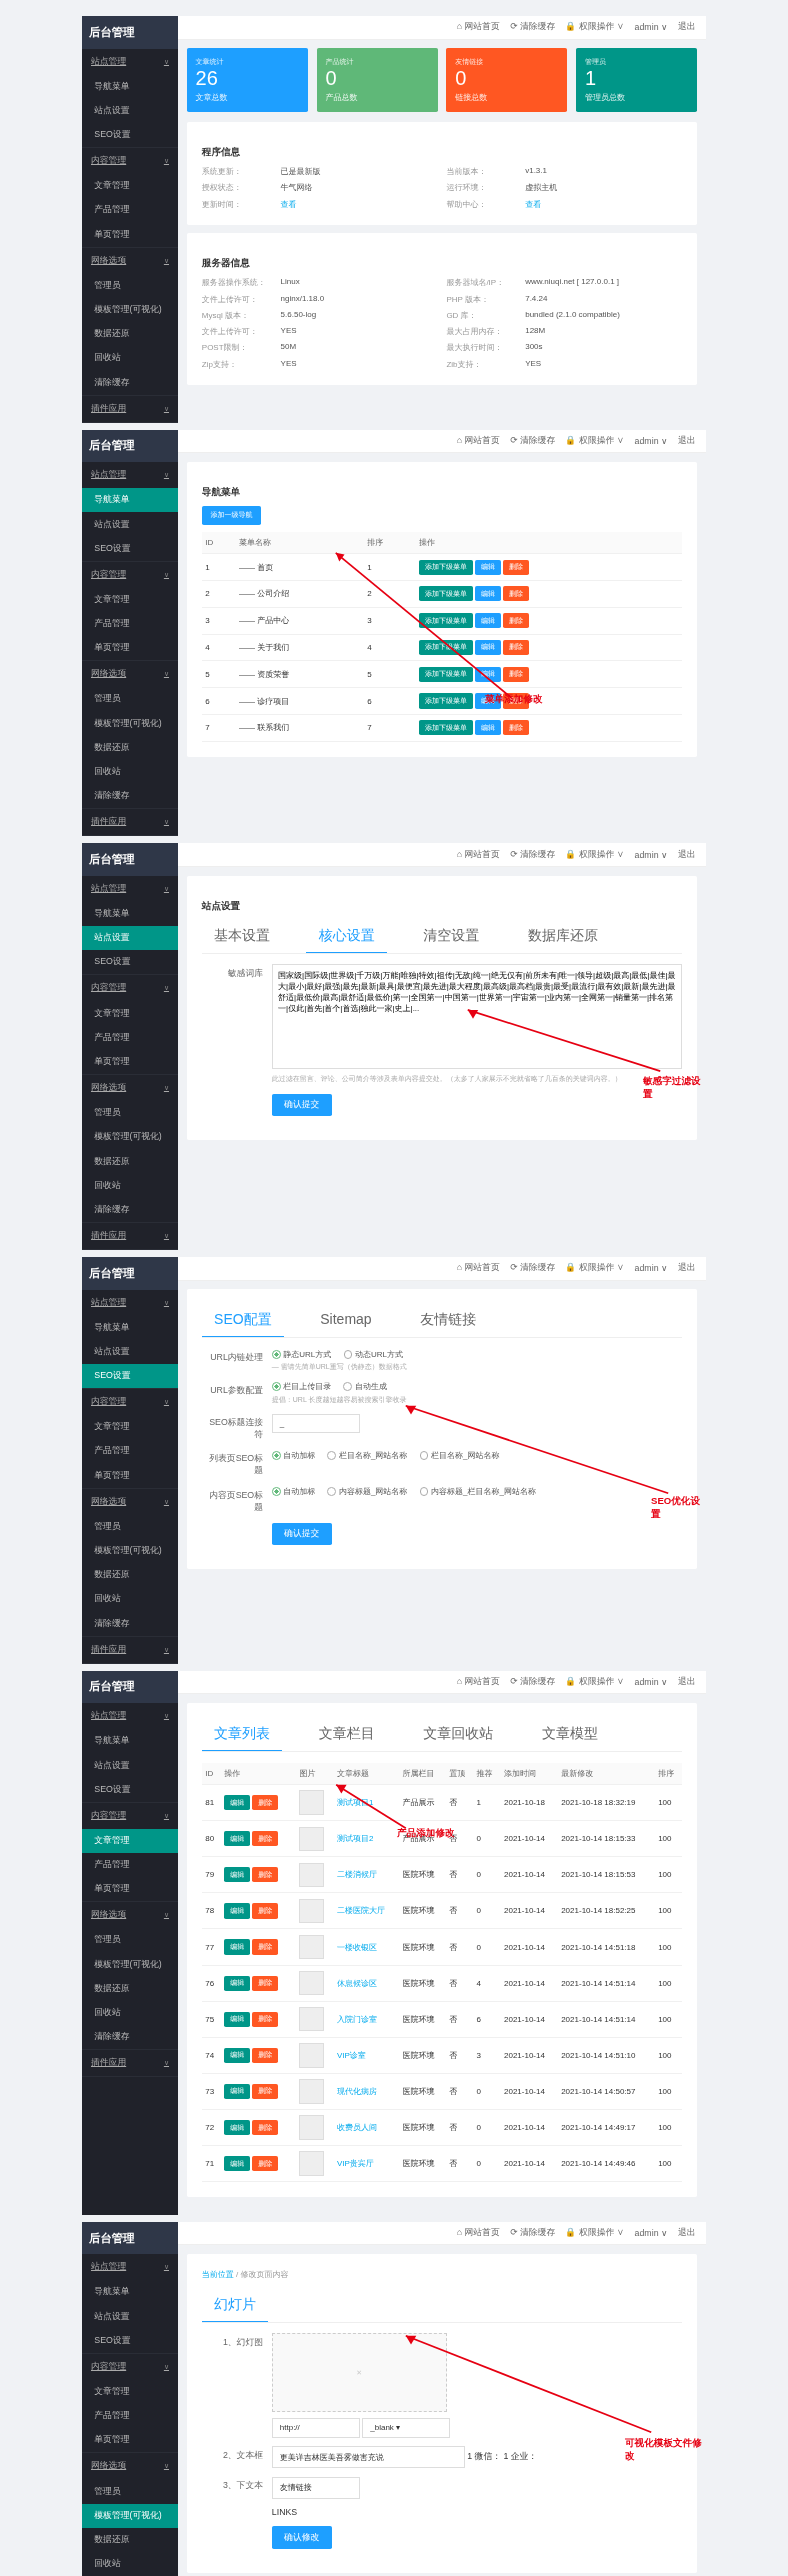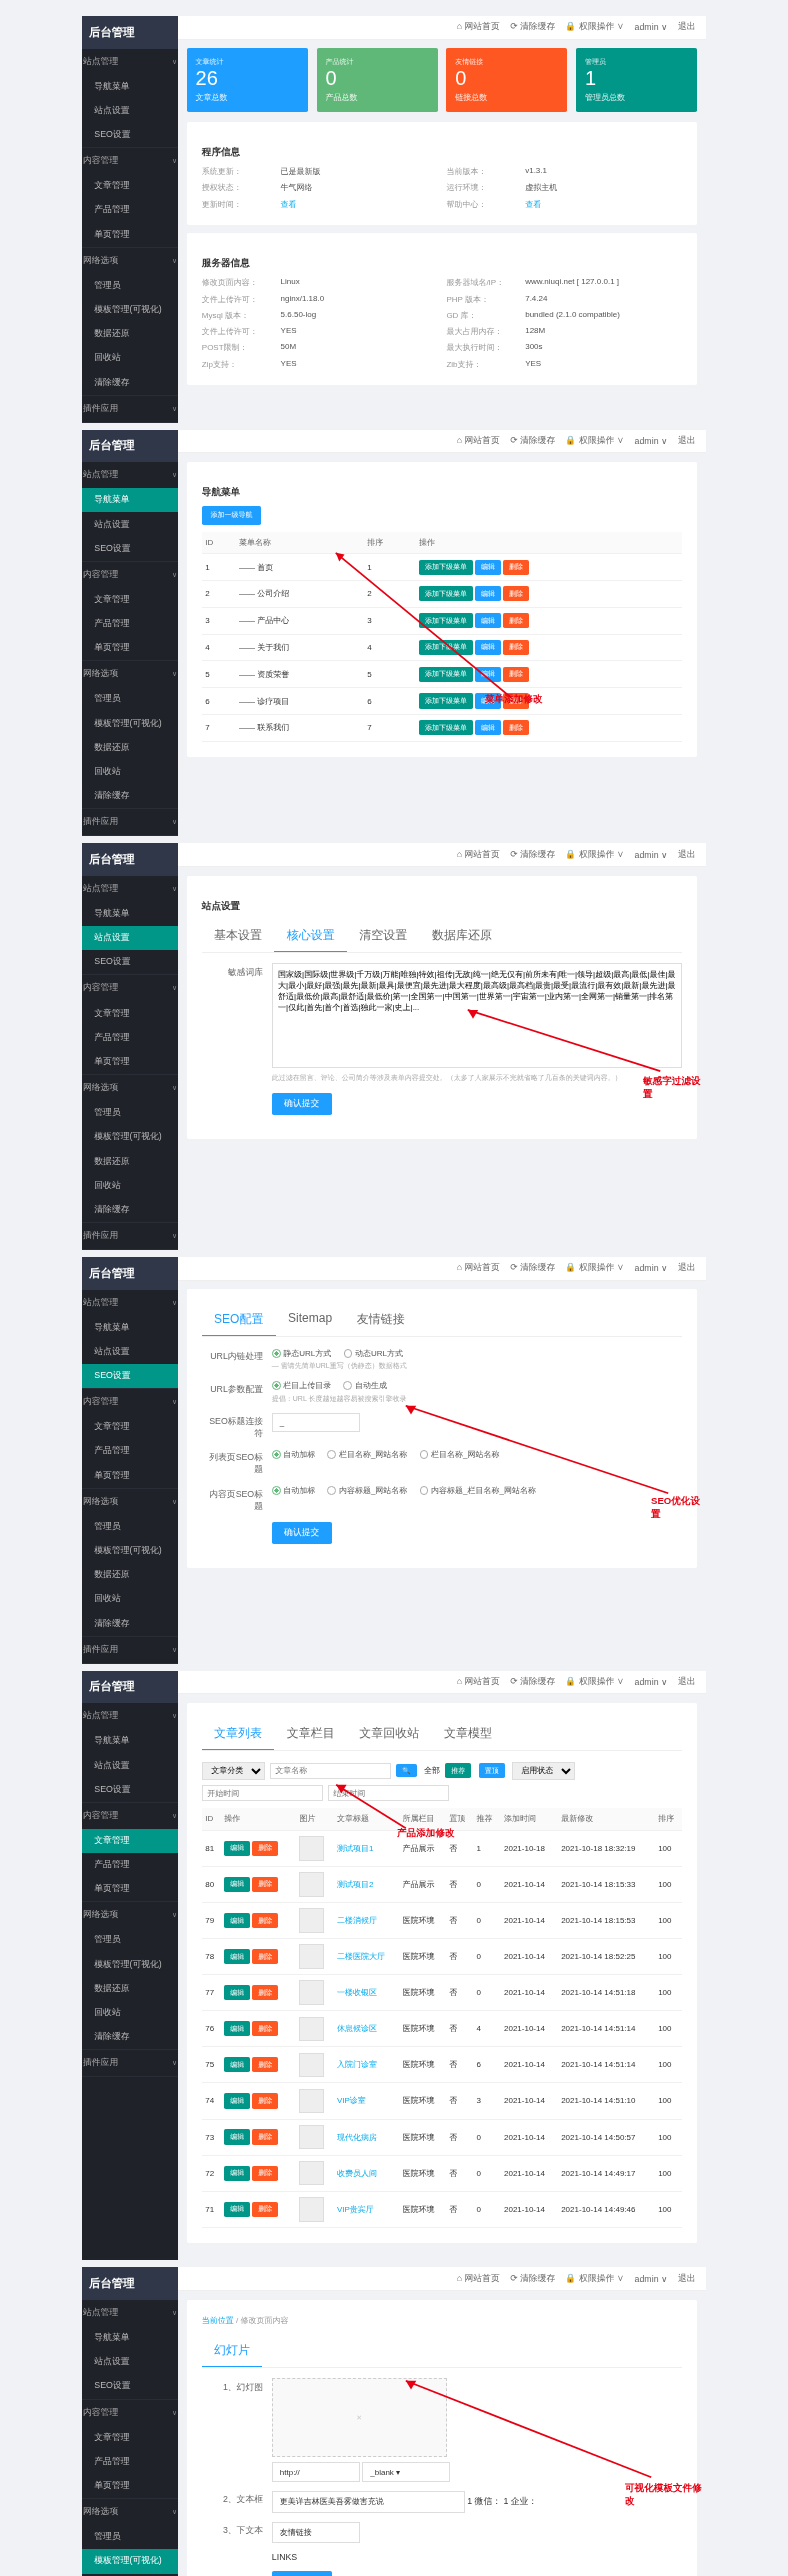--- a/index.html
+++ b/index.html
@@ -2,21 +2,21 @@
 <html style="font-size:14px"><head>
 <meta charset="utf-8">
 <style>
 * { margin: 0; padding: 0; box-sizing: border-box; font-family: "Microsoft YaHei", Arial, sans-serif; }
 body { background: #f0f2f5; font-size: 9.6px; color: #333; }
 .panel-wrap { width: 624px; margin: 16px auto; }
 .admin-panel { display: flex; background: #f0f2f5; margin-bottom: 7px; min-height: 280px; }
 .sidebar { width: 96px; background: #20222a; color: #ccc; display: flex; flex-direction: column; }
 .logo { background: #2f3748; color: #fff; padding: 8.8px 7px; font-size: 11.4px; font-weight: bold; }
 .side-group { border-bottom: 0.9px solid #2a2d36; }
-.side-title { padding: 7px 1px; color: #aaa; font-size: 8.8px; cursor: pointer; display: flex; justify-content: space-between; align-items: center; }
+.side-title { padding: 7px 9px; color: #aaa; font-size: 8.8px; cursor: pointer; display: flex; justify-content: space-between; align-items: center; text-decoration: underline; }
 .side-item { padding: 6.1px 12.3px; color: #bbb; font-size: 8.8px; cursor: pointer; }
 .side-item.active { background: #009688; color: #fff; }
 .main { flex: 1; display: flex; flex-direction: column; }
 .topbar { background: #fff; padding: 5.3px 10.5px; display: flex; justify-content: flex-end; align-items: center; gap: 10.5px; font-size: 8.8px; color: #666; border-bottom: 0.9px solid #eee; }
 .topbar span { cursor: pointer; }
 .content { padding: 8.8px; flex: 1; }
 .card { background: #fff; padding: 15px; margin-bottom: 8.8px; border-radius: 1.8px; }
 
 
 .stats { display: flex; gap: 8.8px; margin-bottom: 10.5px; }
@@ -39,21 +39,21 @@
 table { width: 100%; border-collapse: collapse; font-size: 8px; }
 th, td { padding: 5.3px 3.5px; border-bottom: 0.9px solid #f0f0f0; text-align: left; }
 th { color: #666; font-weight: normal; background: #fafafa; }
 .btn { display: inline-block; padding: 2.6px 6.1px; font-size: 7px; color: #fff; border-radius: 1.8px; cursor: pointer; margin-right: 1.8px; }
 .btn-teal { background: #009688; }
 .btn-blue { background: #1e9fff; }
 .btn-red { background: #ff5722; }
 .btn-primary { background: #1e9fff; padding: 5.3px 12.3px; font-size: 8.8px; }
 
 
-.tabs { display: flex; border-bottom: 0.9px solid #eee; margin-bottom: 10.5px; font-size: 12px; }
+.tabs { display: flex; border-bottom: 0.9px solid #eee; margin-bottom: 10.5px; font-size: 14px; gap: 24px; }
 .tab { padding: 7px 12.3px; cursor: pointer; color: #666; }
 .tab.active { color: #1e9fff; border-bottom: 1.8px solid #1e9fff; }
 
 
 .frow { display: flex; align-items: flex-start; margin-bottom: 8.8px; font-size: 8.8px; }
 .flabel { width: 70px; text-align: right; padding-right: 8.8px; color: #666; padding-top: 3.5px; }
 .fval { flex: 1; }
 .fval textarea { width: 100%; height: 105px; border: 0.9px solid #ddd; padding: 5.3px; font-size: 8px; resize: none; }
 .switch { display: inline-block; width: 30px; height: 16px; background: #5fb878; border-radius: 8px; position: relative; }
 .switch::after { content: ""; position: absolute; width: 12.3px; height: 12.3px; background: #fff; border-radius: 50%; top: 1.8px; right: 1.8px; }
@@ -170,21 +170,21 @@
               <div class="v">虚拟主机</div>
               <div class="k">更新时间：</div>
               <div class="v"><span class="link">查看</span></div>
               <div class="k">帮助中心：</div>
               <div class="v"><span class="link">查看</span></div>
             </div>
       </div>
       <div class="card">
         <div class="sect-title">服务器信息</div>
         <div class="info-grid" id="srv-grid">
-              <div class="k">修改页面内容：</div>
+              <div class="k">服务器操作系统：</div>
               <div class="v">Linux</div>
               <div class="k">服务器域名/IP：</div>
               <div class="v">www.niuqi.net [ 127.0.0.1 ]</div>
               <div class="k">文件上传许可：</div>
               <div class="v">nginx/1.18.0</div>
               <div class="k">PHP 版本：</div>
               <div class="v">7.4.24</div>
               <div class="k">Mysql 版本：</div>
               <div class="v">5.6.50-log</div>
               <div class="k">GD 库：</div>
@@ -569,31 +569,20 @@
       <span>退出</span>
     </div>
     <div class="content">
       <div class="card">
         <div class="tabs" id="p5-tabs">
               <div class="tab active">文章列表</div>
               <div class="tab">文章栏目</div>
               <div class="tab">文章回收站</div>
               <div class="tab">文章模型</div>
             </div>
-        <div class="filter-row">
-          <select><option>文章分类</option></select>
-          <input placeholder="文章名称" style="">
-          <span class="btn btn-blue">🔍</span>
-          <span>全部</span>
-          <span class="btn btn-teal">推荐</span>
-          <span class="btn btn-blue">置顶</span>
-          <select><option>启用状态</option></select>
-          <input placeholder="开始时间" style="">
-          <input placeholder="结束时间" style="">
-        </div>
         <table>
           <thead>
                 <tr id="p5-head">
                   <th>ID</th>
                   <th>操作</th>
                   <th>图片</th>
                   <th>文章标题</th>
                   <th>所属栏目</th>
                   <th>置顶</th>
                   <th>推荐</th>

